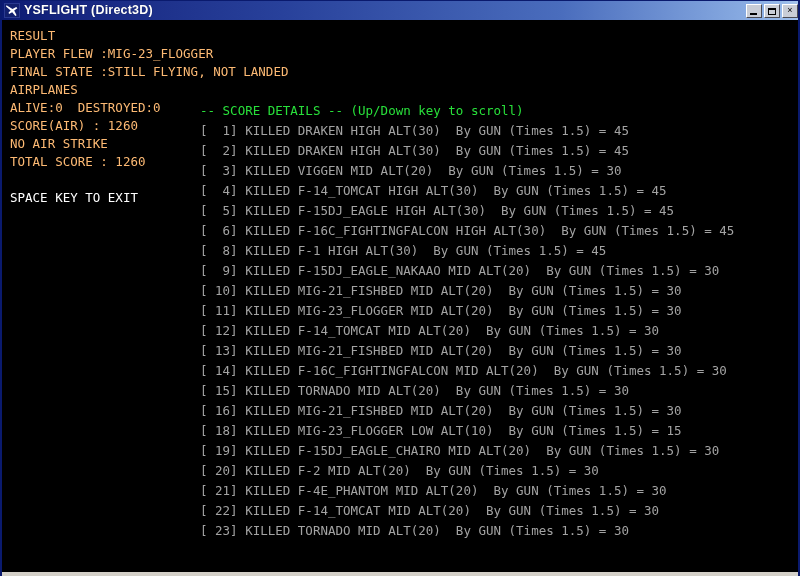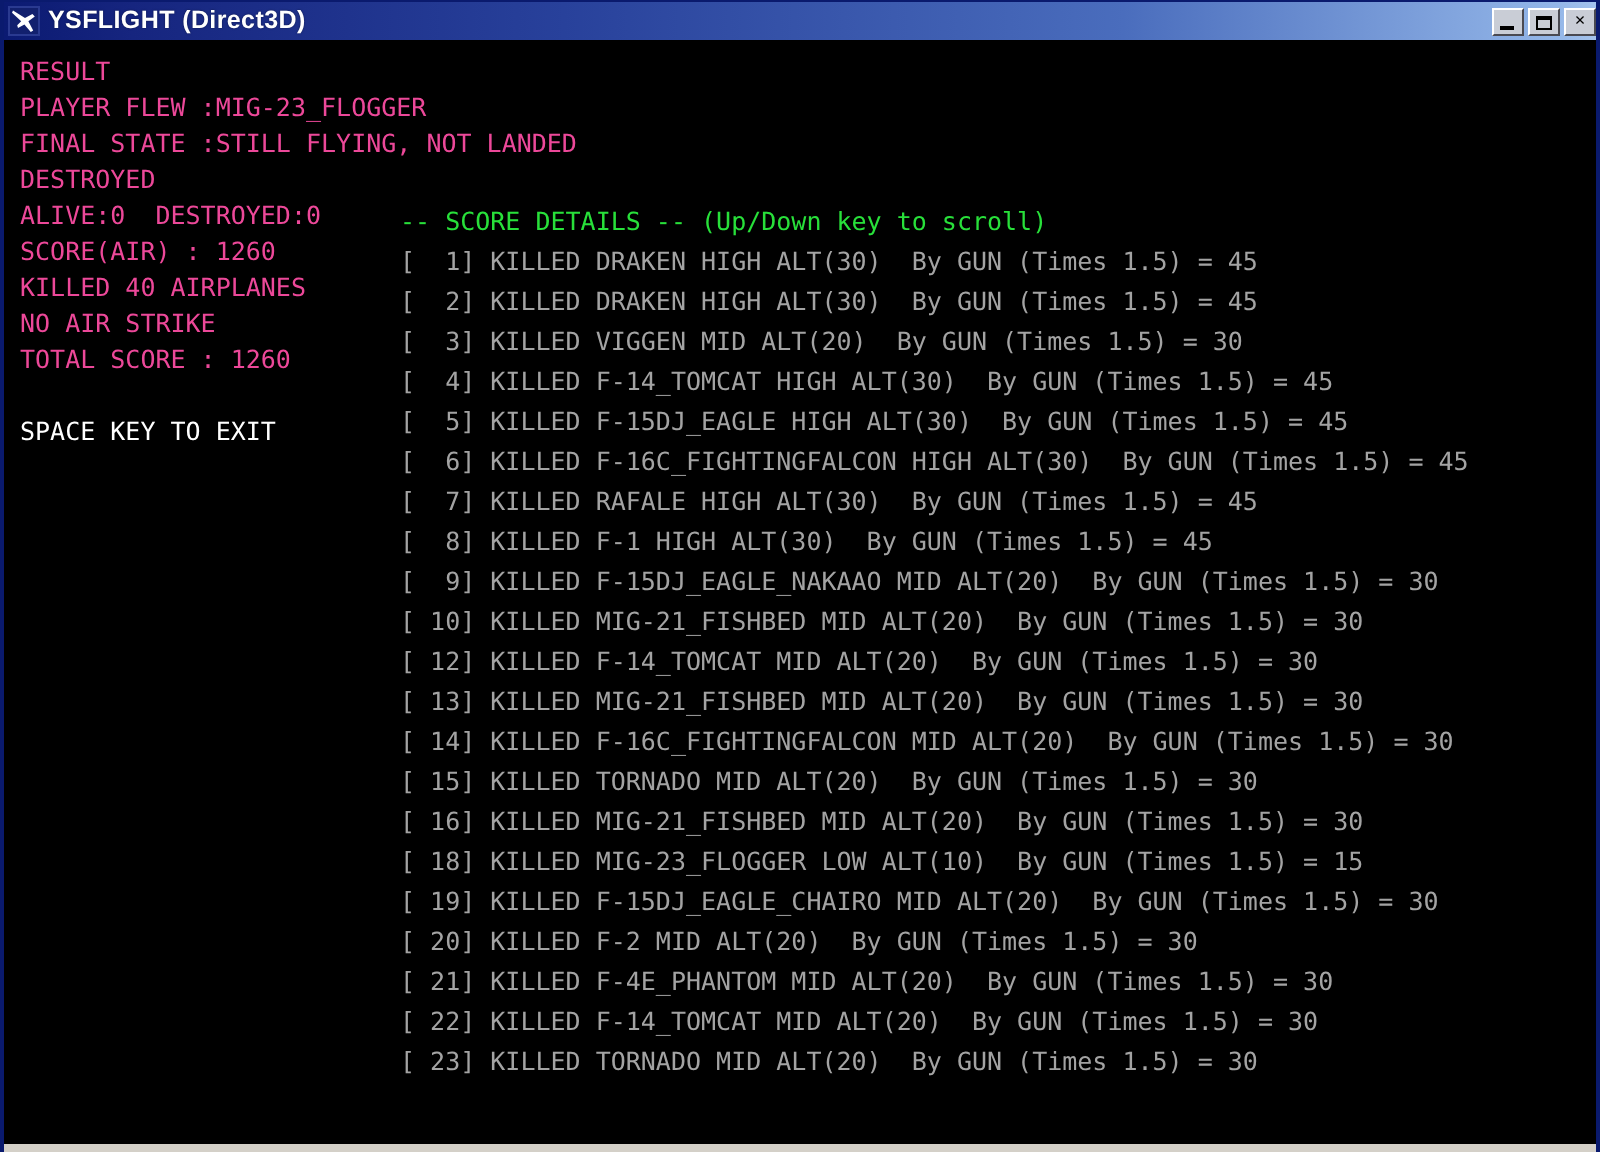--- a/index.html
+++ b/index.html
@@ -127,21 +127,21 @@
   .summary {
     position: absolute;
     left: 8px;
     top: 7px;
     width: 200px;
   }
   .summary .line {
     height: 18px;
     line-height: 18px;
     font-size: 12.5px;
-    color: #ec4899;
+    color: #fdba74;
     white-space: pre;
     font-family: "DejaVu Sans Mono", "Liberation Mono", monospace;
   }
   .summary .line.blank { color: transparent; }
   .summary .line.exit {
     color: #ffffff;
   }
 
   
   .details {
@@ -197,42 +197,41 @@
       </div>
     </div>
   </div>
 
   <div class="canvas">
 
     <div class="summary">
       <div class="line">RESULT</div>
       <div class="line">PLAYER FLEW :MIG-23_FLOGGER</div>
       <div class="line">FINAL STATE :STILL FLYING, NOT LANDED</div>
-      <div class="line">DESTROYED</div>
+      <div class="line">AIRPLANES</div>
       <div class="line">ALIVE:0  DESTROYED:0</div>
       <div class="line">SCORE(AIR) : 1260</div>
-      <div class="line">KILLED 40 AIRPLANES</div>
       <div class="line">NO AIR STRIKE</div>
       <div class="line">TOTAL SCORE : 1260</div>
       <div class="line blank">&nbsp;</div>
       <div class="line exit">SPACE KEY TO EXIT</div>
     </div>
 
     <div class="details">
       <div class="dline dhead">-- SCORE DETAILS -- (Up/Down key to scroll)</div>
       <div class="dline">[  1] KILLED DRAKEN HIGH ALT(30)  By GUN (Times 1.5) = 45</div>
       <div class="dline">[  2] KILLED DRAKEN HIGH ALT(30)  By GUN (Times 1.5) = 45</div>
       <div class="dline">[  3] KILLED VIGGEN MID ALT(20)  By GUN (Times 1.5) = 30</div>
       <div class="dline">[  4] KILLED F-14_TOMCAT HIGH ALT(30)  By GUN (Times 1.5) = 45</div>
       <div class="dline">[  5] KILLED F-15DJ_EAGLE HIGH ALT(30)  By GUN (Times 1.5) = 45</div>
       <div class="dline">[  6] KILLED F-16C_FIGHTINGFALCON HIGH ALT(30)  By GUN (Times 1.5) = 45</div>
-      <div class="dline">[  7] KILLED RAFALE HIGH ALT(30)  By GUN (Times 1.5) = 45</div>
       <div class="dline">[  8] KILLED F-1 HIGH ALT(30)  By GUN (Times 1.5) = 45</div>
       <div class="dline">[  9] KILLED F-15DJ_EAGLE_NAKAAO MID ALT(20)  By GUN (Times 1.5) = 30</div>
       <div class="dline">[ 10] KILLED MIG-21_FISHBED MID ALT(20)  By GUN (Times 1.5) = 30</div>
+      <div class="dline">[ 11] KILLED MIG-23_FLOGGER MID ALT(20)  By GUN (Times 1.5) = 30</div>
       <div class="dline">[ 12] KILLED F-14_TOMCAT MID ALT(20)  By GUN (Times 1.5) = 30</div>
       <div class="dline">[ 13] KILLED MIG-21_FISHBED MID ALT(20)  By GUN (Times 1.5) = 30</div>
       <div class="dline">[ 14] KILLED F-16C_FIGHTINGFALCON MID ALT(20)  By GUN (Times 1.5) = 30</div>
       <div class="dline">[ 15] KILLED TORNADO MID ALT(20)  By GUN (Times 1.5) = 30</div>
       <div class="dline">[ 16] KILLED MIG-21_FISHBED MID ALT(20)  By GUN (Times 1.5) = 30</div>
       <div class="dline">[ 18] KILLED MIG-23_FLOGGER LOW ALT(10)  By GUN (Times 1.5) = 15</div>
       <div class="dline">[ 19] KILLED F-15DJ_EAGLE_CHAIRO MID ALT(20)  By GUN (Times 1.5) = 30</div>
       <div class="dline">[ 20] KILLED F-2 MID ALT(20)  By GUN (Times 1.5) = 30</div>
       <div class="dline">[ 21] KILLED F-4E_PHANTOM MID ALT(20)  By GUN (Times 1.5) = 30</div>
       <div class="dline">[ 22] KILLED F-14_TOMCAT MID ALT(20)  By GUN (Times 1.5) = 30</div>

